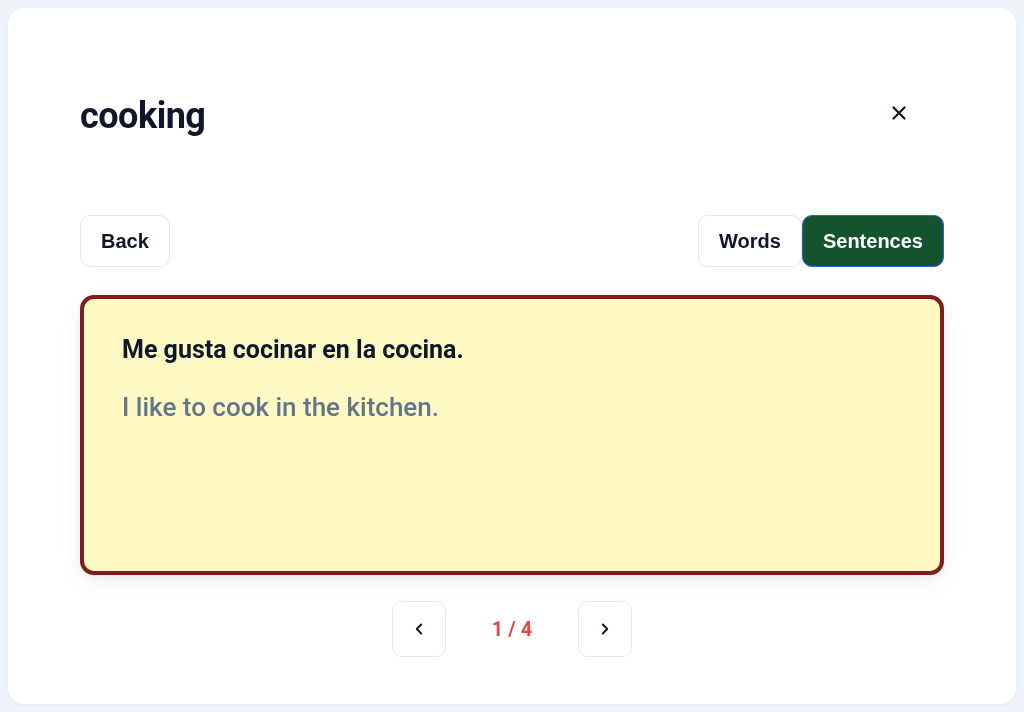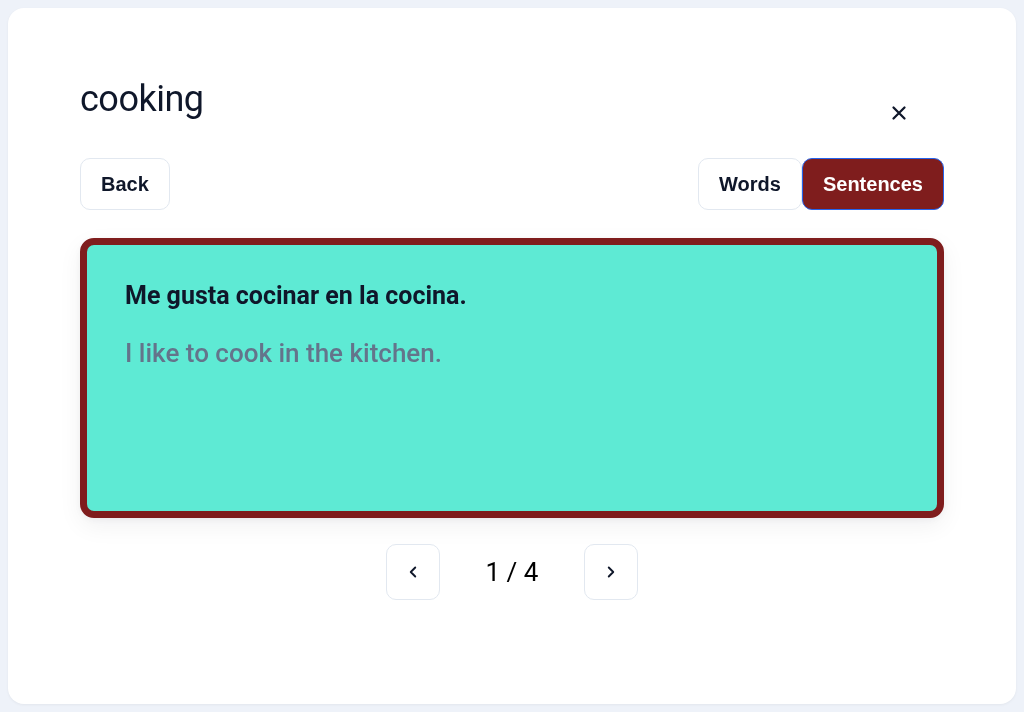--- a/index.html
+++ b/index.html
@@ -27,24 +27,25 @@
       border: none;
       cursor: pointer;
       padding: 6px;
       display: flex;
       align-items: center;
       justify-content: center;
     }
     .close-btn svg { width: 22px; height: 22px; stroke: #0f172a; stroke-width: 2.5; }
     .title {
       font-size: 36px;
-      font-weight: 400;
+      font-weight: 700;
       color: #0f172a;
       margin-bottom: 38px;
       letter-spacing: -0.5px;
+      margin-top: 17px;
     }
     .toolbar {
       display: flex;
       justify-content: space-between;
       align-items: center;
       margin-bottom: 28px;
     }
     .toolbar-right {
       display: flex;
     }
@@ -55,29 +56,30 @@
       gap: 10px;
       height: 52px;
       padding: 0 20px;
       font-size: 20px;
       font-weight: 600;
       border-radius: 10px;
       cursor: pointer;
       border: 1px solid #e2e8f0;
       background: #fff;
       color: #0f172a;
+      margin-top: 40px;
     }
     .btn-primary {
-      background: #7f1d1d;
+      background: #14532d;
       border-color: #2563eb;
       color: #fff;
     }
     .card {
-      background: #5eead4;
-      border: 7px solid #7f1d1d;
+      background: #fef9c3;
+      border: 4px solid #7f1d1d;
       border-radius: 14px;
       padding: 36px 38px;
       min-height: 280px;
       box-shadow: 0 8px 24px rgba(15,23,42,0.06), 0 2px 6px rgba(15,23,42,0.04);
     }
     .sentence {
       font-size: 25px;
       font-weight: 700;
       color: #0f172a;
       margin-bottom: 28px;
@@ -100,23 +102,23 @@
       border-radius: 10px;
       border: 1px solid #e2e8f0;
       background: #fff;
       display: flex;
       align-items: center;
       justify-content: center;
       cursor: pointer;
     }
     .pager-btn svg { width: 18px; height: 18px; stroke: #0f172a; stroke-width: 2.5; }
     .pager-count {
-      font-size: 26px;
-      font-weight: 400;
-      color: #000000;
+      font-size: 20px;
+      font-weight: 700;
+      color: #ef4444;
     }
     .actions {
       display: flex;
       align-items: center;
       justify-content: center;
       gap: 22px;
       margin-top: 24px;
     }
     .refresh-icon { width: 22px; height: 22px; stroke: #0f172a; stroke-width: 2.2; }
   </style>

